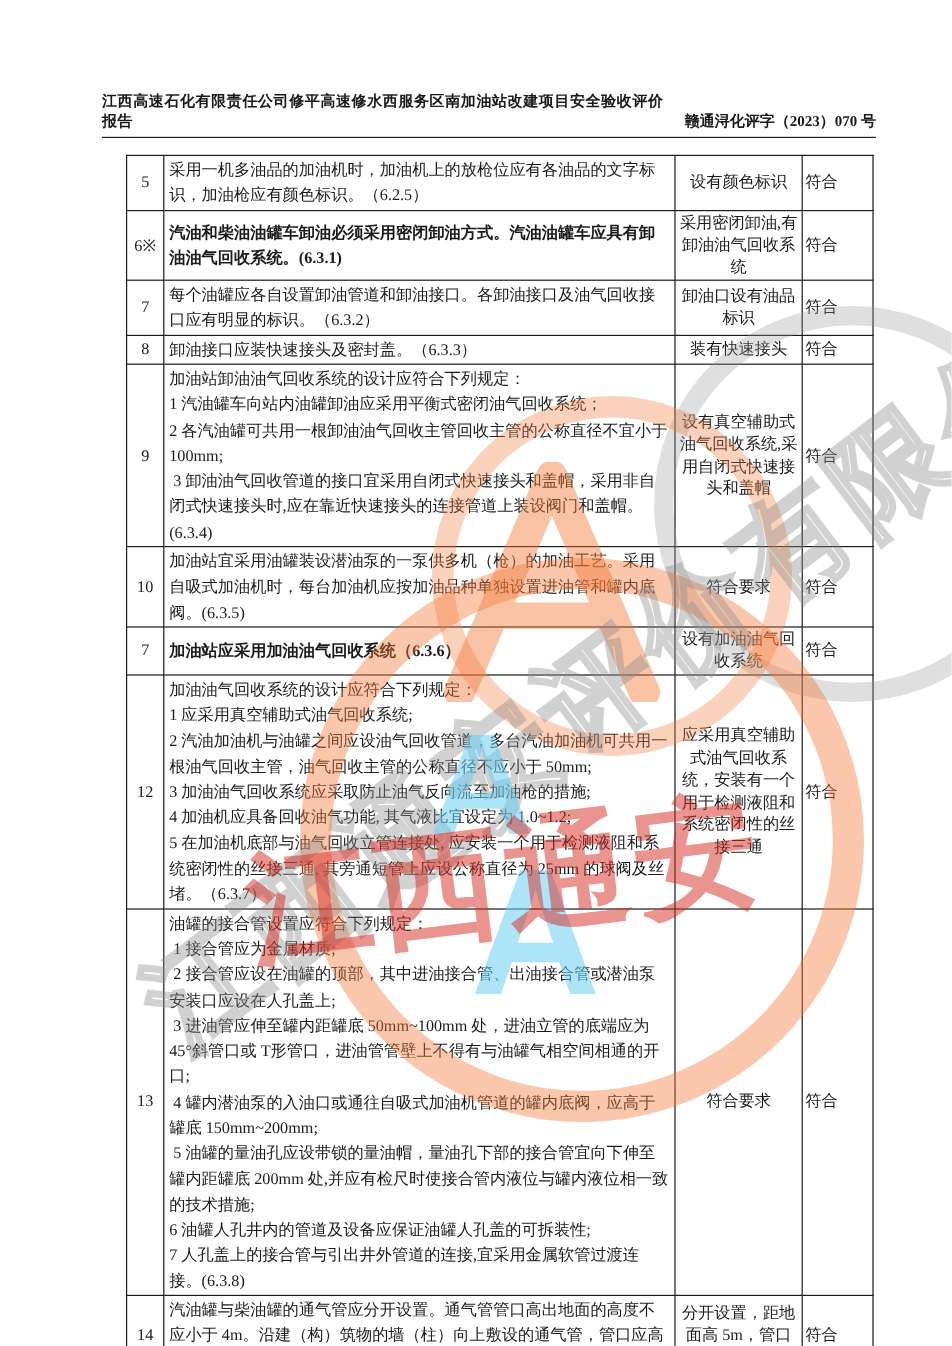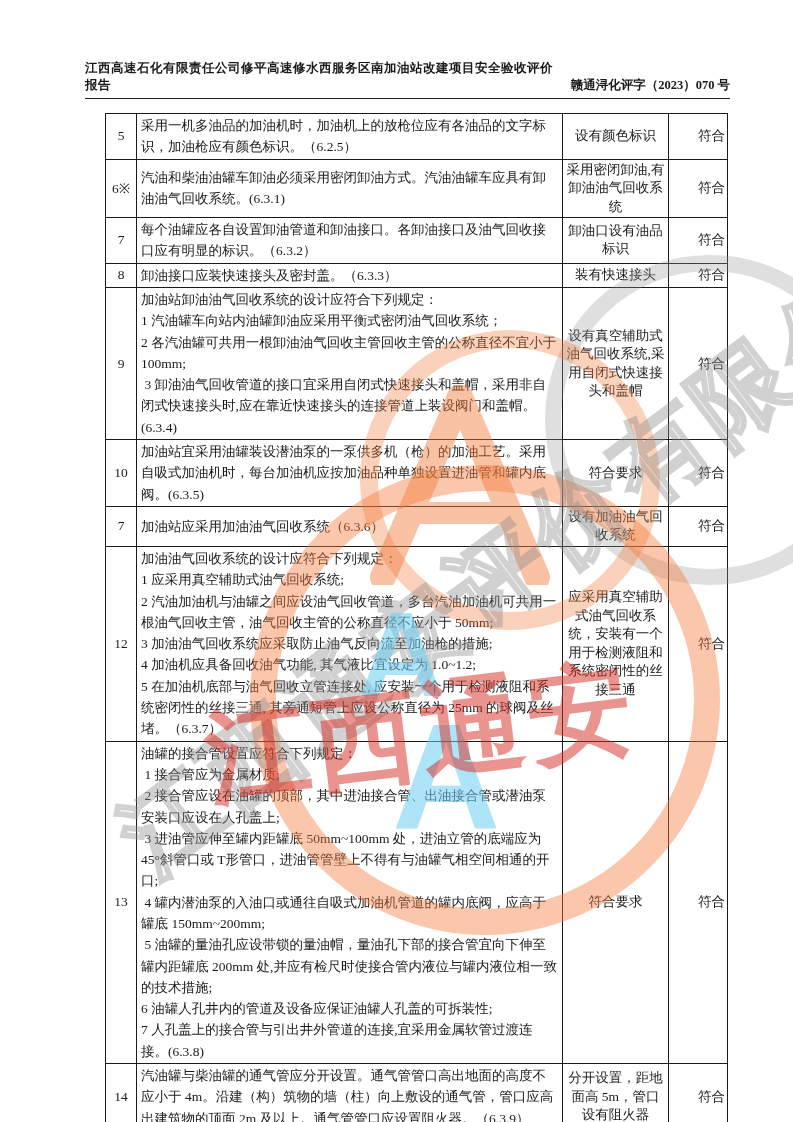--- a/index.html
+++ b/index.html
@@ -18,20 +18,21 @@
   }
   
   .doc-header {
     display: flex;
     justify-content: space-between;
     align-items: flex-end;
     width: 645px;
     border-bottom: 1.5px solid #222;
     padding-bottom: 4px;
     margin-bottom: 14px;
+    margin-top: 16px;
   }
   .doc-header .h-left {
     font-size: 12.5px;
     font-weight: 700;
     letter-spacing: 0.5px;
   }
   .doc-header .h-right {
     font-size: 12.5px;
     font-weight: 700;
     white-space: nowrap;
@@ -45,22 +46,22 @@
     table-layout: fixed;
   }
   table.audit td {
     border: 1.6px solid #1a1a1a;
     font-size: 13.5px;
     vertical-align: middle;
   }
   td.c-no   { width: 31px;  text-align: center; padding: 1px 0; }
   td.c-req  { width: 426px; padding: 1px 3px 1px 4px; line-height: 21.3px; white-space: pre-wrap; margin-left: 20px; }
   td.c-eval { width: 106px; text-align: center; padding: 1px 2px; line-height: 18.5px; }
-  td.c-stat { width: 59px;  text-align: right; padding: 1px 2px; }
-  tr.bold-row td.c-req { font-weight: 400; }
+  td.c-stat { width: 59px;  text-align: left; padding: 1px 2px; }
+  tr.bold-row td.c-req { font-weight: 700; }
   
   .watermark { position: absolute; inset: 0; pointer-events: none; z-index: 5; }
   .wm-ring {
     position: absolute;
     border-radius: 50%;
   }
   .wm-ring-orange-big {
     left: 250px; top: 465px; width: 470px; height: 470px;
     border: 26px solid rgba(242, 122, 58, 0.42);
   }

